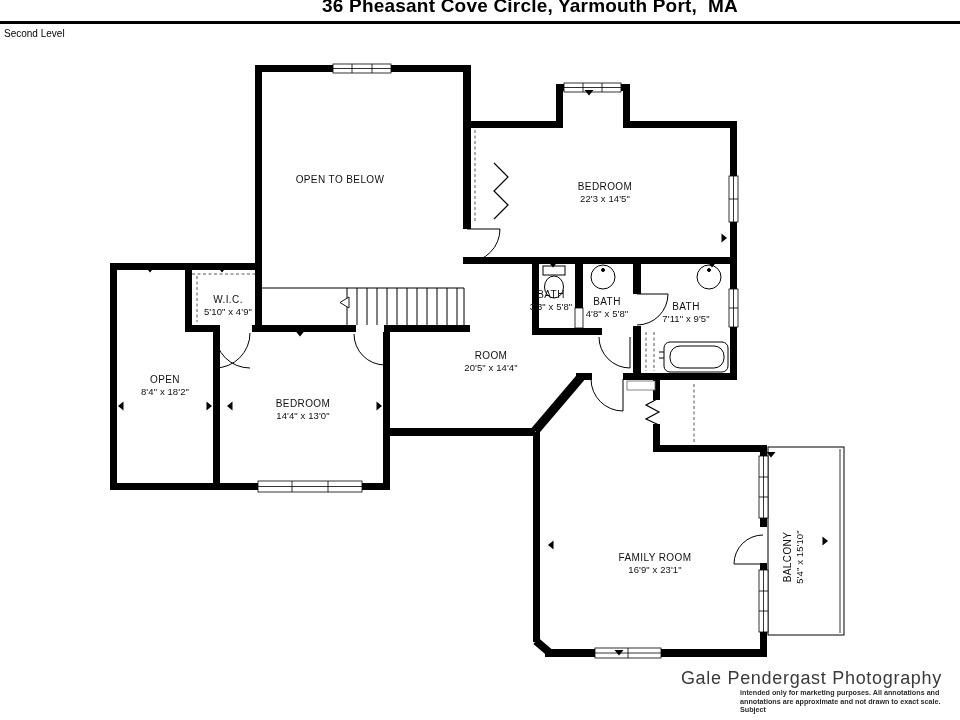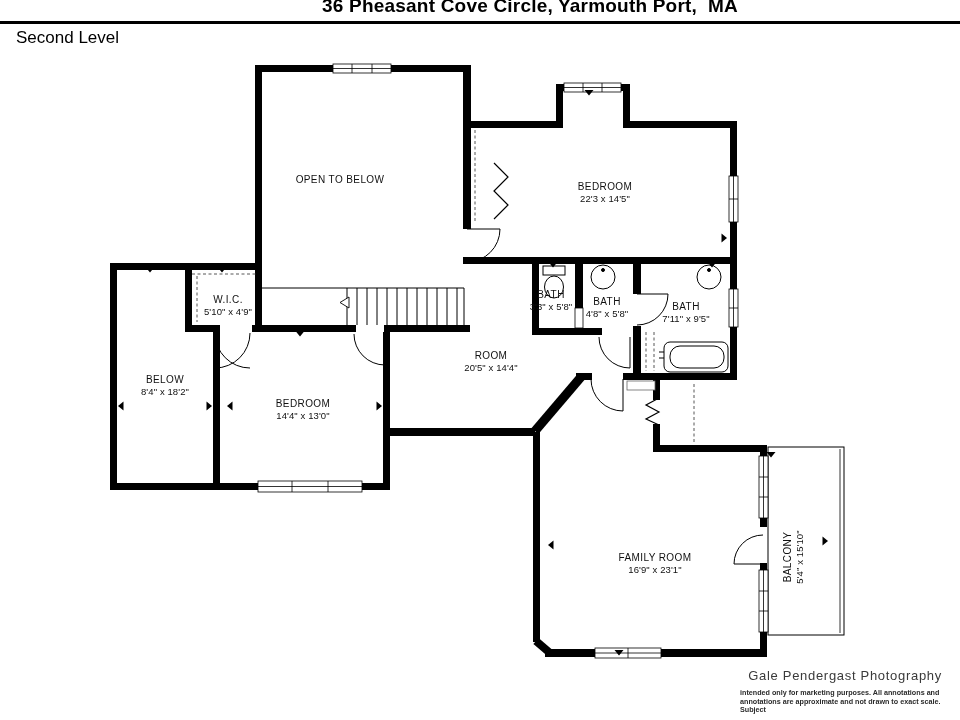--- a/index.html
+++ b/index.html
@@ -1,28 +1,28 @@
 <!DOCTYPE html>
 <html><head>
 <meta charset="utf-8">
 <style>
   html,body{margin:0;padding:0}
   body{width:960px;height:720px;position:relative;overflow:hidden;background:#fff;
        font-family:"Liberation Sans",sans-serif;color:#000}
   .title{position:absolute;left:530px;top:-5px;transform:translateX(-50%);
          font-size:19px;font-weight:bold;white-space:pre;letter-spacing:.2px}
   .rule{position:absolute;left:0;top:21px;width:960px;height:2.5px;background:#000}
-  .level{position:absolute;left:16px;top:28px;font-size:17px}
+  .level{position:absolute;left:4px;top:28px;font-size:10px}
   svg.plan{position:absolute;left:0;top:0}
   .rl{position:absolute;transform:translateX(-50%);text-align:center;color:#101010;
       line-height:12px;white-space:nowrap}
   .rl .nm{font-size:10px;letter-spacing:.4px}
   .rl .dm{font-size:9.5px;letter-spacing:.1px}
   .rl.rotated{transform:translate(-50%,-50%) rotate(-90deg)}
-  .studio{position:absolute;right:18px;top:668px;font-size:13px;letter-spacing:.7px;color:#3a3a3a}
+  .studio{position:absolute;right:18px;top:668px;font-size:18px;letter-spacing:.7px;color:#3a3a3a}
   .disclaimer{position:absolute;left:740px;top:689px;width:216px;font-size:7.2px;
               line-height:8.6px;font-weight:bold;color:#2b2b2b}
 </style>
 </head>
 <body>
 
 <div class="title">36 Pheasant Cove Circle, Yarmouth Port,  MA</div>
 <div class="rule"></div>
 <div class="level">Second Level</div>
 
@@ -212,21 +212,21 @@
 </div>
 <div class="rl" style="left:607px;top:296px">
   <div class="nm">BATH</div>
   <div class="dm">4'8" x 5'8"</div>
 </div>
 <div class="rl" style="left:686px;top:301px">
   <div class="nm">BATH</div>
   <div class="dm">7'11" x 9'5"</div>
 </div>
 <div class="rl" style="left:165px;top:374px">
-  <div class="nm">BELOW</div>
+  <div class="nm">OPEN</div>
   <div class="dm">8'4" x 18'2"</div>
 </div>
 <div class="rl" style="left:303px;top:398px">
   <div class="nm">BEDROOM</div>
   <div class="dm">14'4" x 13'0"</div>
 </div>
 <div class="rl" style="left:491px;top:350px">
   <div class="nm">ROOM</div>
   <div class="dm">20'5" x 14'4"</div>
 </div>

